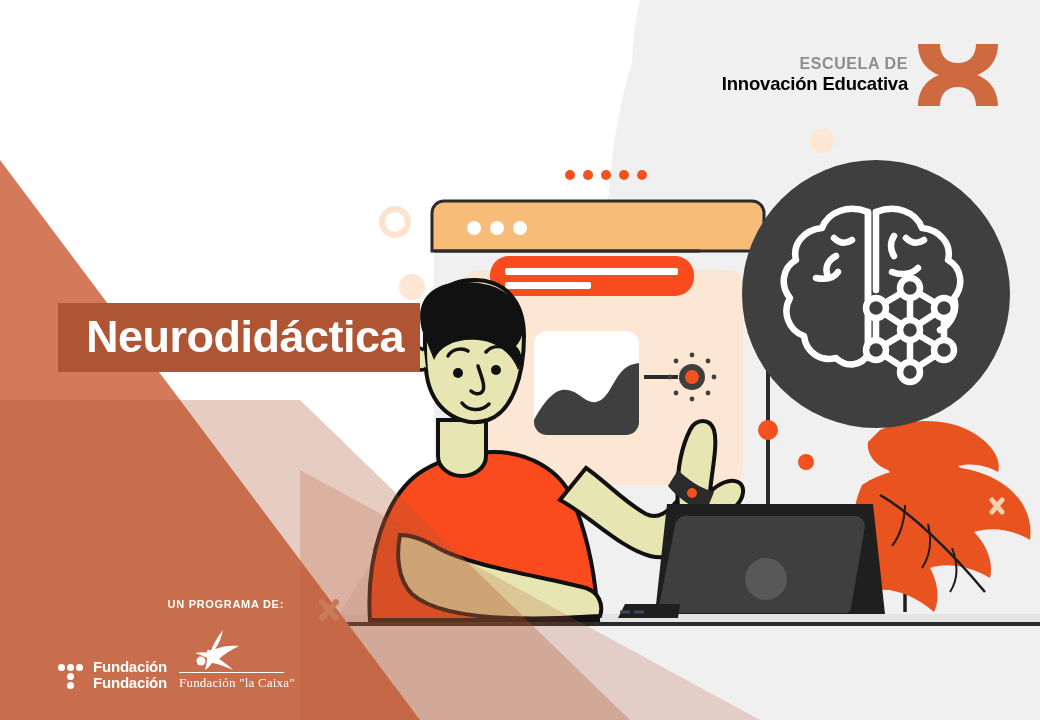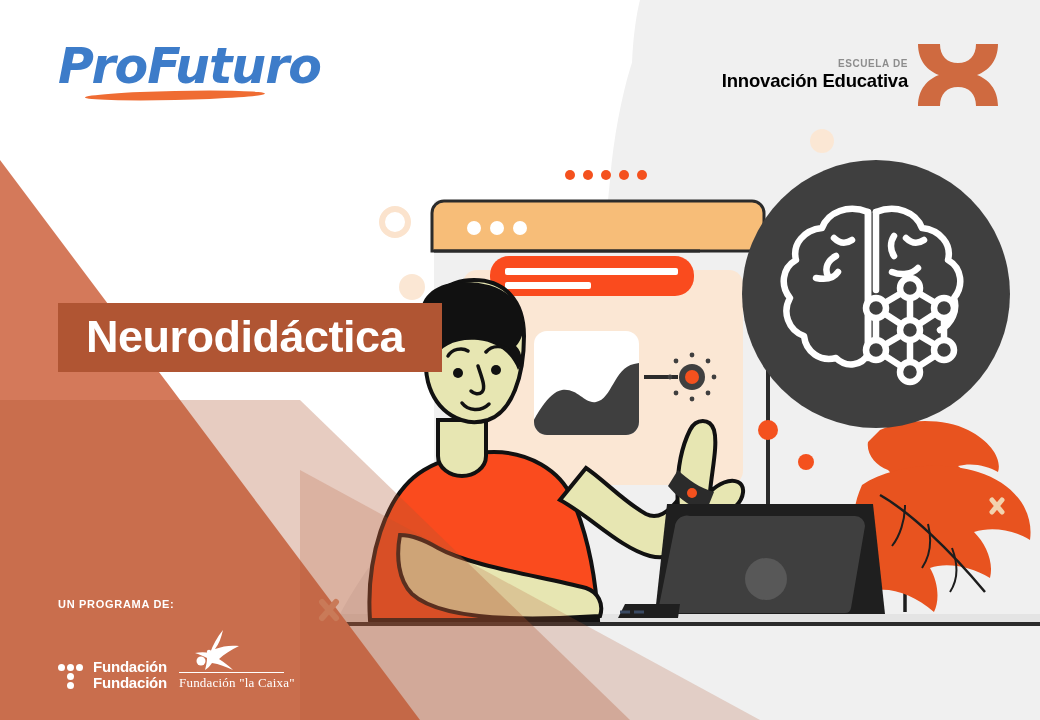--- a/index.html
+++ b/index.html
@@ -31,43 +31,43 @@
     background:#ef6c33;border-radius:50%;
     transform:rotate(-1.2deg);
   }
 
   .escuela{
     position:absolute;right:42px;top:44px;
     display:flex;align-items:center;gap:10px;
   }
   .escuela-txt{text-align:right;line-height:1;}
   .escuela-small{
-    font-size:10px;letter-spacing:0.6px;color:#8d8d8d;font-weight:bold;
+    font-size:16px;letter-spacing:0.6px;color:#8d8d8d;font-weight:bold;
     display:block;margin-bottom:3px;
   }
   .escuela-big{
     font-size:18.5px;font-weight:bold;color:#000000;letter-spacing:-0.2px;display:block;
   }
 
   
   .title-band{
     position:absolute;left:58px;top:303px;
     background:#b05533;
-    padding:11px 38px 13px 28px;
+    padding:11px 16px 13px 28px;
     z-index:40;
   }
   .title-band h1{
     margin:0;color:#ffffff;font-size:45px;font-weight:bold;letter-spacing:-0.5px;line-height:1;
     white-space:nowrap;
   }
 
   
   .sponsors{position:absolute;left:58px;top:598px;z-index:45;}
   .sponsor-label{
-    color:#ffffff;font-size:11px;font-weight:bold;letter-spacing:0.7px;margin-bottom:18px;
+    color:#ffffff;font-size:11px;font-weight:bold;letter-spacing:0.7px;margin-bottom:18px;text-align:right;
   }
   .sponsor-row{display:flex;align-items:flex-end;gap:12px;}
   .ft-logo{display:flex;align-items:center;gap:9px;}
   .ft-dots{width:26px;height:30px;position:relative;}
   .ft-dots i{position:absolute;width:7px;height:7px;border-radius:50%;background:#fff;}
   .ft-text{color:#fff;font-size:15px;font-weight:bold;line-height:16px;letter-spacing:-0.2px;}
   .caixa{width:105px;}
   .caixa-star{height:42px;position:relative;}
   .caixa-rule{border-top:1px solid #fff;margin-top:2px;}
   .caixa-text{
@@ -256,24 +256,20 @@
       <circle cx="168" cy="128" r="10" fill="#3f3f3f" stroke="#ffffff" stroke-width="6.5"></circle>
       <circle cx="134" cy="148" r="10" fill="#3f3f3f" stroke="#ffffff" stroke-width="6.5"></circle>
       <circle cx="202" cy="148" r="10" fill="#3f3f3f" stroke="#ffffff" stroke-width="6.5"></circle>
       <circle cx="168" cy="170" r="10" fill="#3f3f3f" stroke="#ffffff" stroke-width="6.5"></circle>
       <circle cx="134" cy="190" r="10" fill="#3f3f3f" stroke="#ffffff" stroke-width="6.5"></circle>
       <circle cx="202" cy="190" r="10" fill="#3f3f3f" stroke="#ffffff" stroke-width="6.5"></circle>
       <circle cx="168" cy="212" r="10" fill="#3f3f3f" stroke="#ffffff" stroke-width="6.5"></circle>
     </g>
   </svg>
 
-  <div class="profuturo">
-    <div class="pf-text">ProFuturo</div>
-    <div class="pf-underline"></div>
-  </div>
 
   <div class="escuela">
     <div class="escuela-txt">
       <span class="escuela-small">ESCUELA DE</span>
       <span class="escuela-big">Innovación Educativa</span>
     </div>
     <svg width="80" height="62" viewBox="0 0 80 62">
       <path d="M0,0 h22 c0,12 7,19 18,19 s18,-7 18,-19 h22 c0,17 -10,27 -21,31 11,4 21,14 21,31 h-22
                c0,-12 -7,-19 -18,-19 s-18,7 -18,19 h-22 c0,-17 10,-27 21,-31 c-11,-4 -21,-14 -21,-31 z" fill="#cf6a40"></path>
     </svg>

